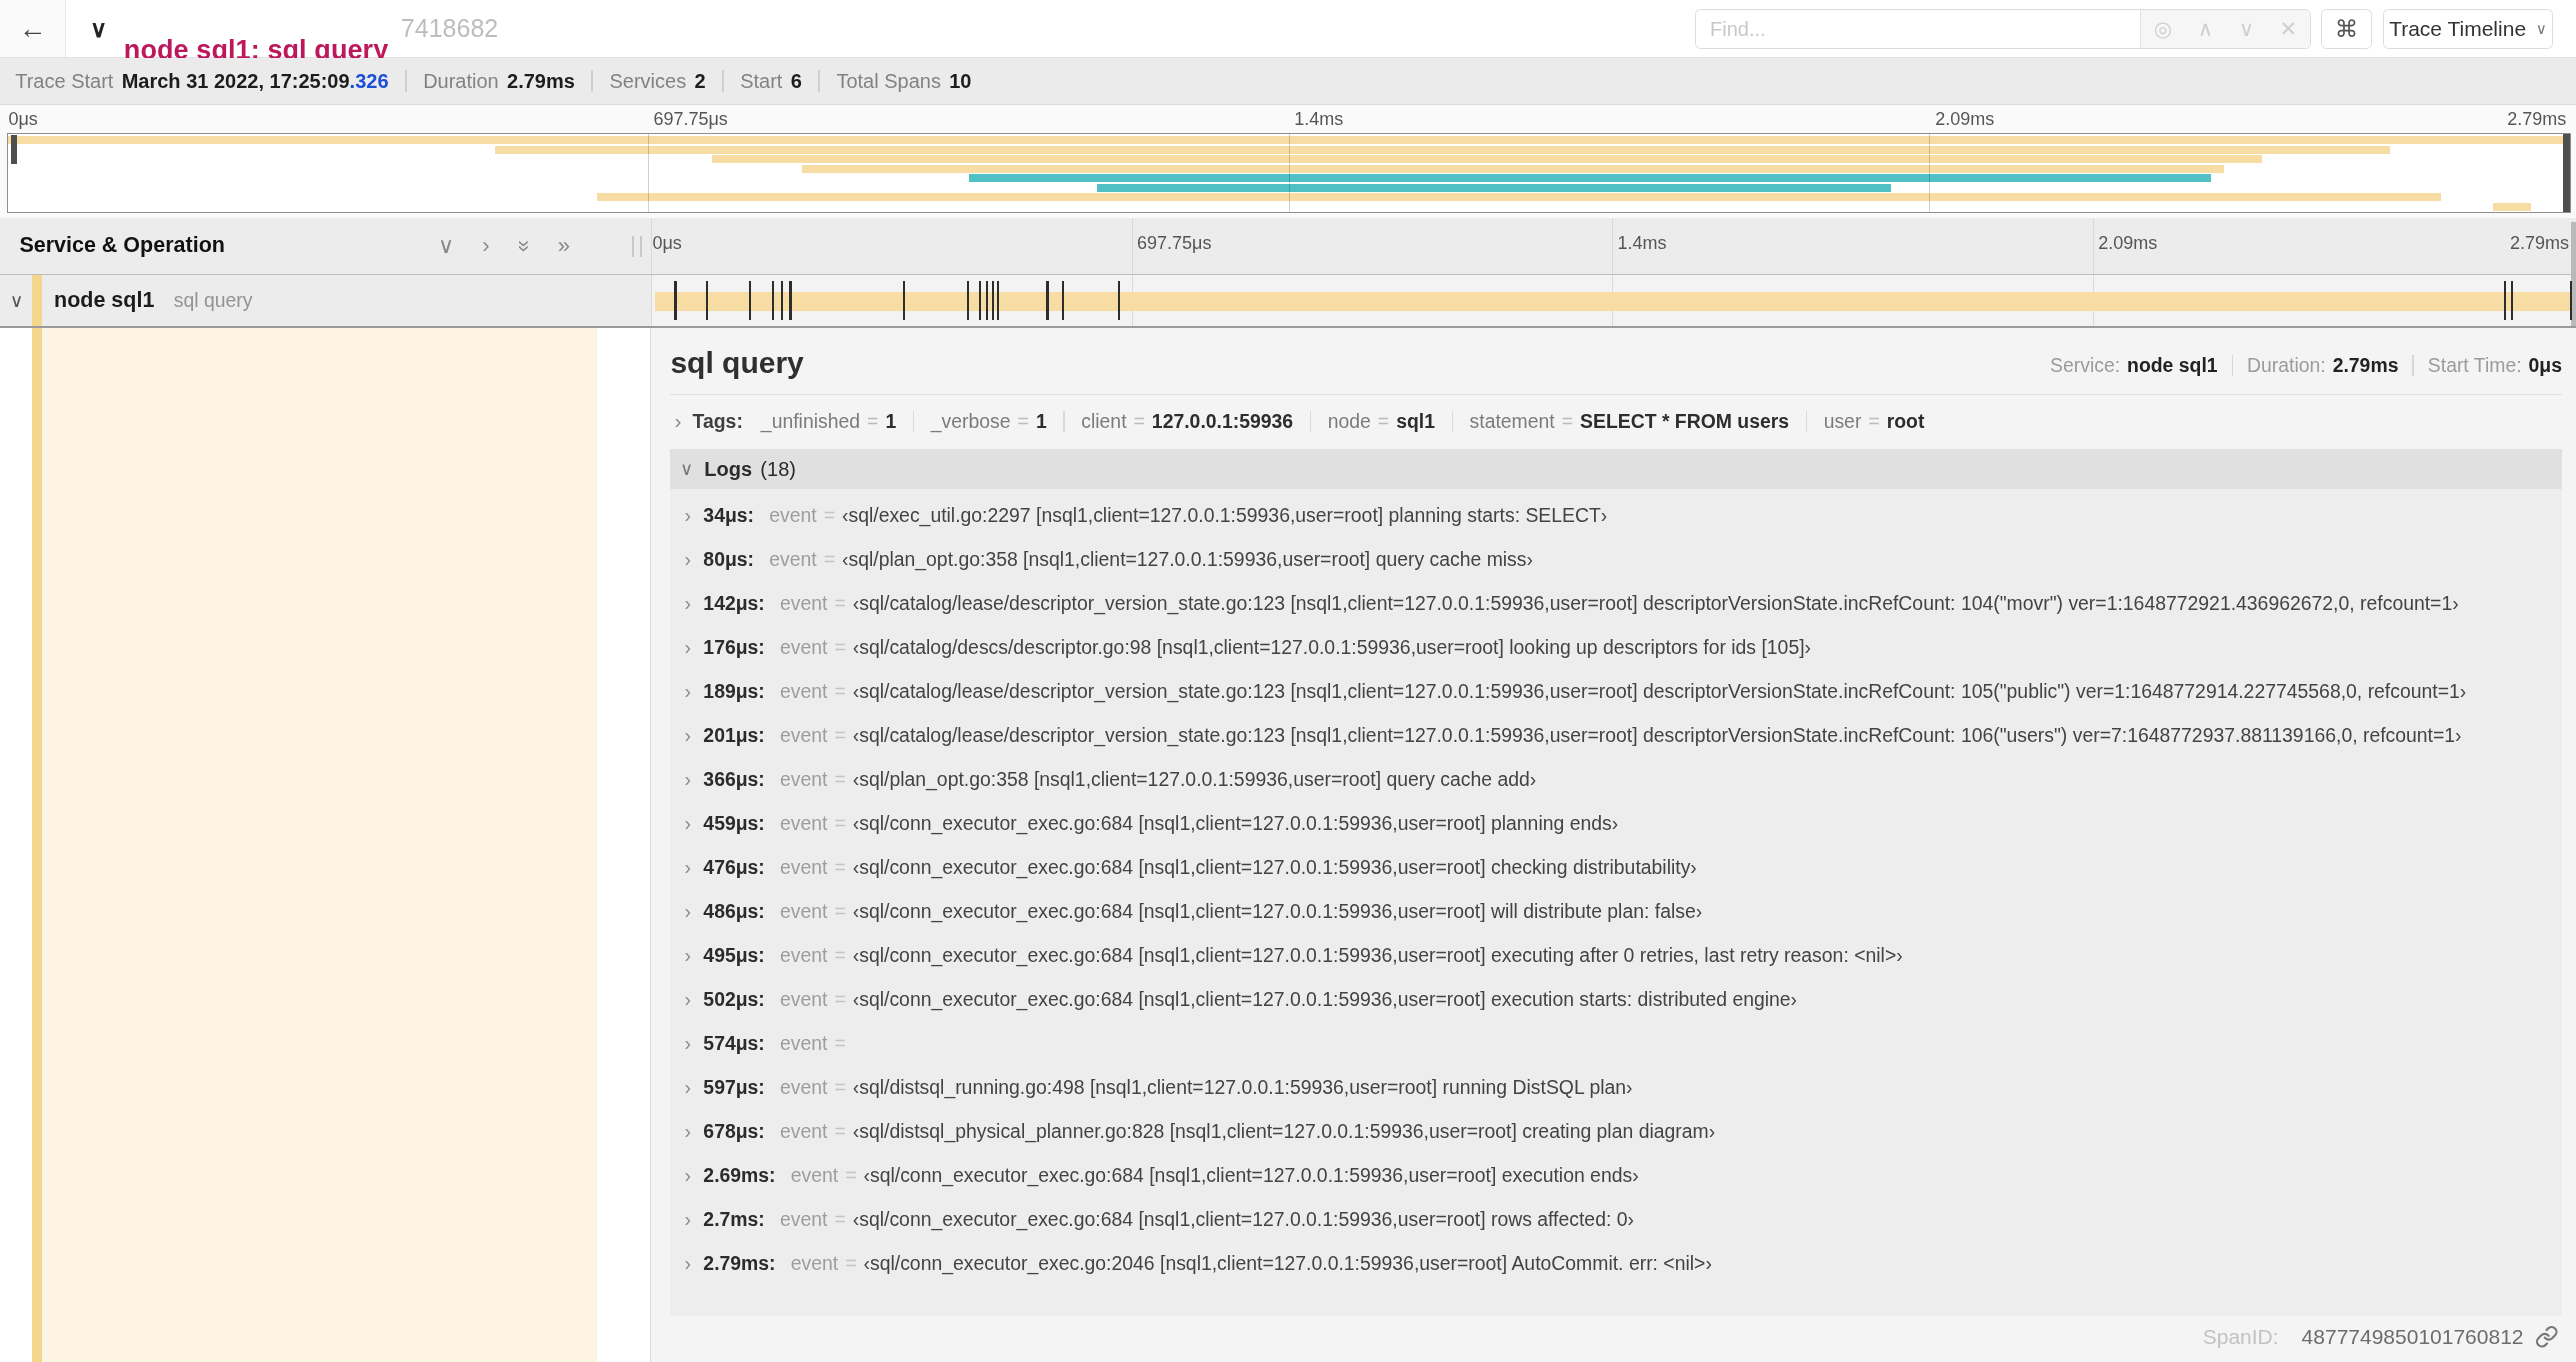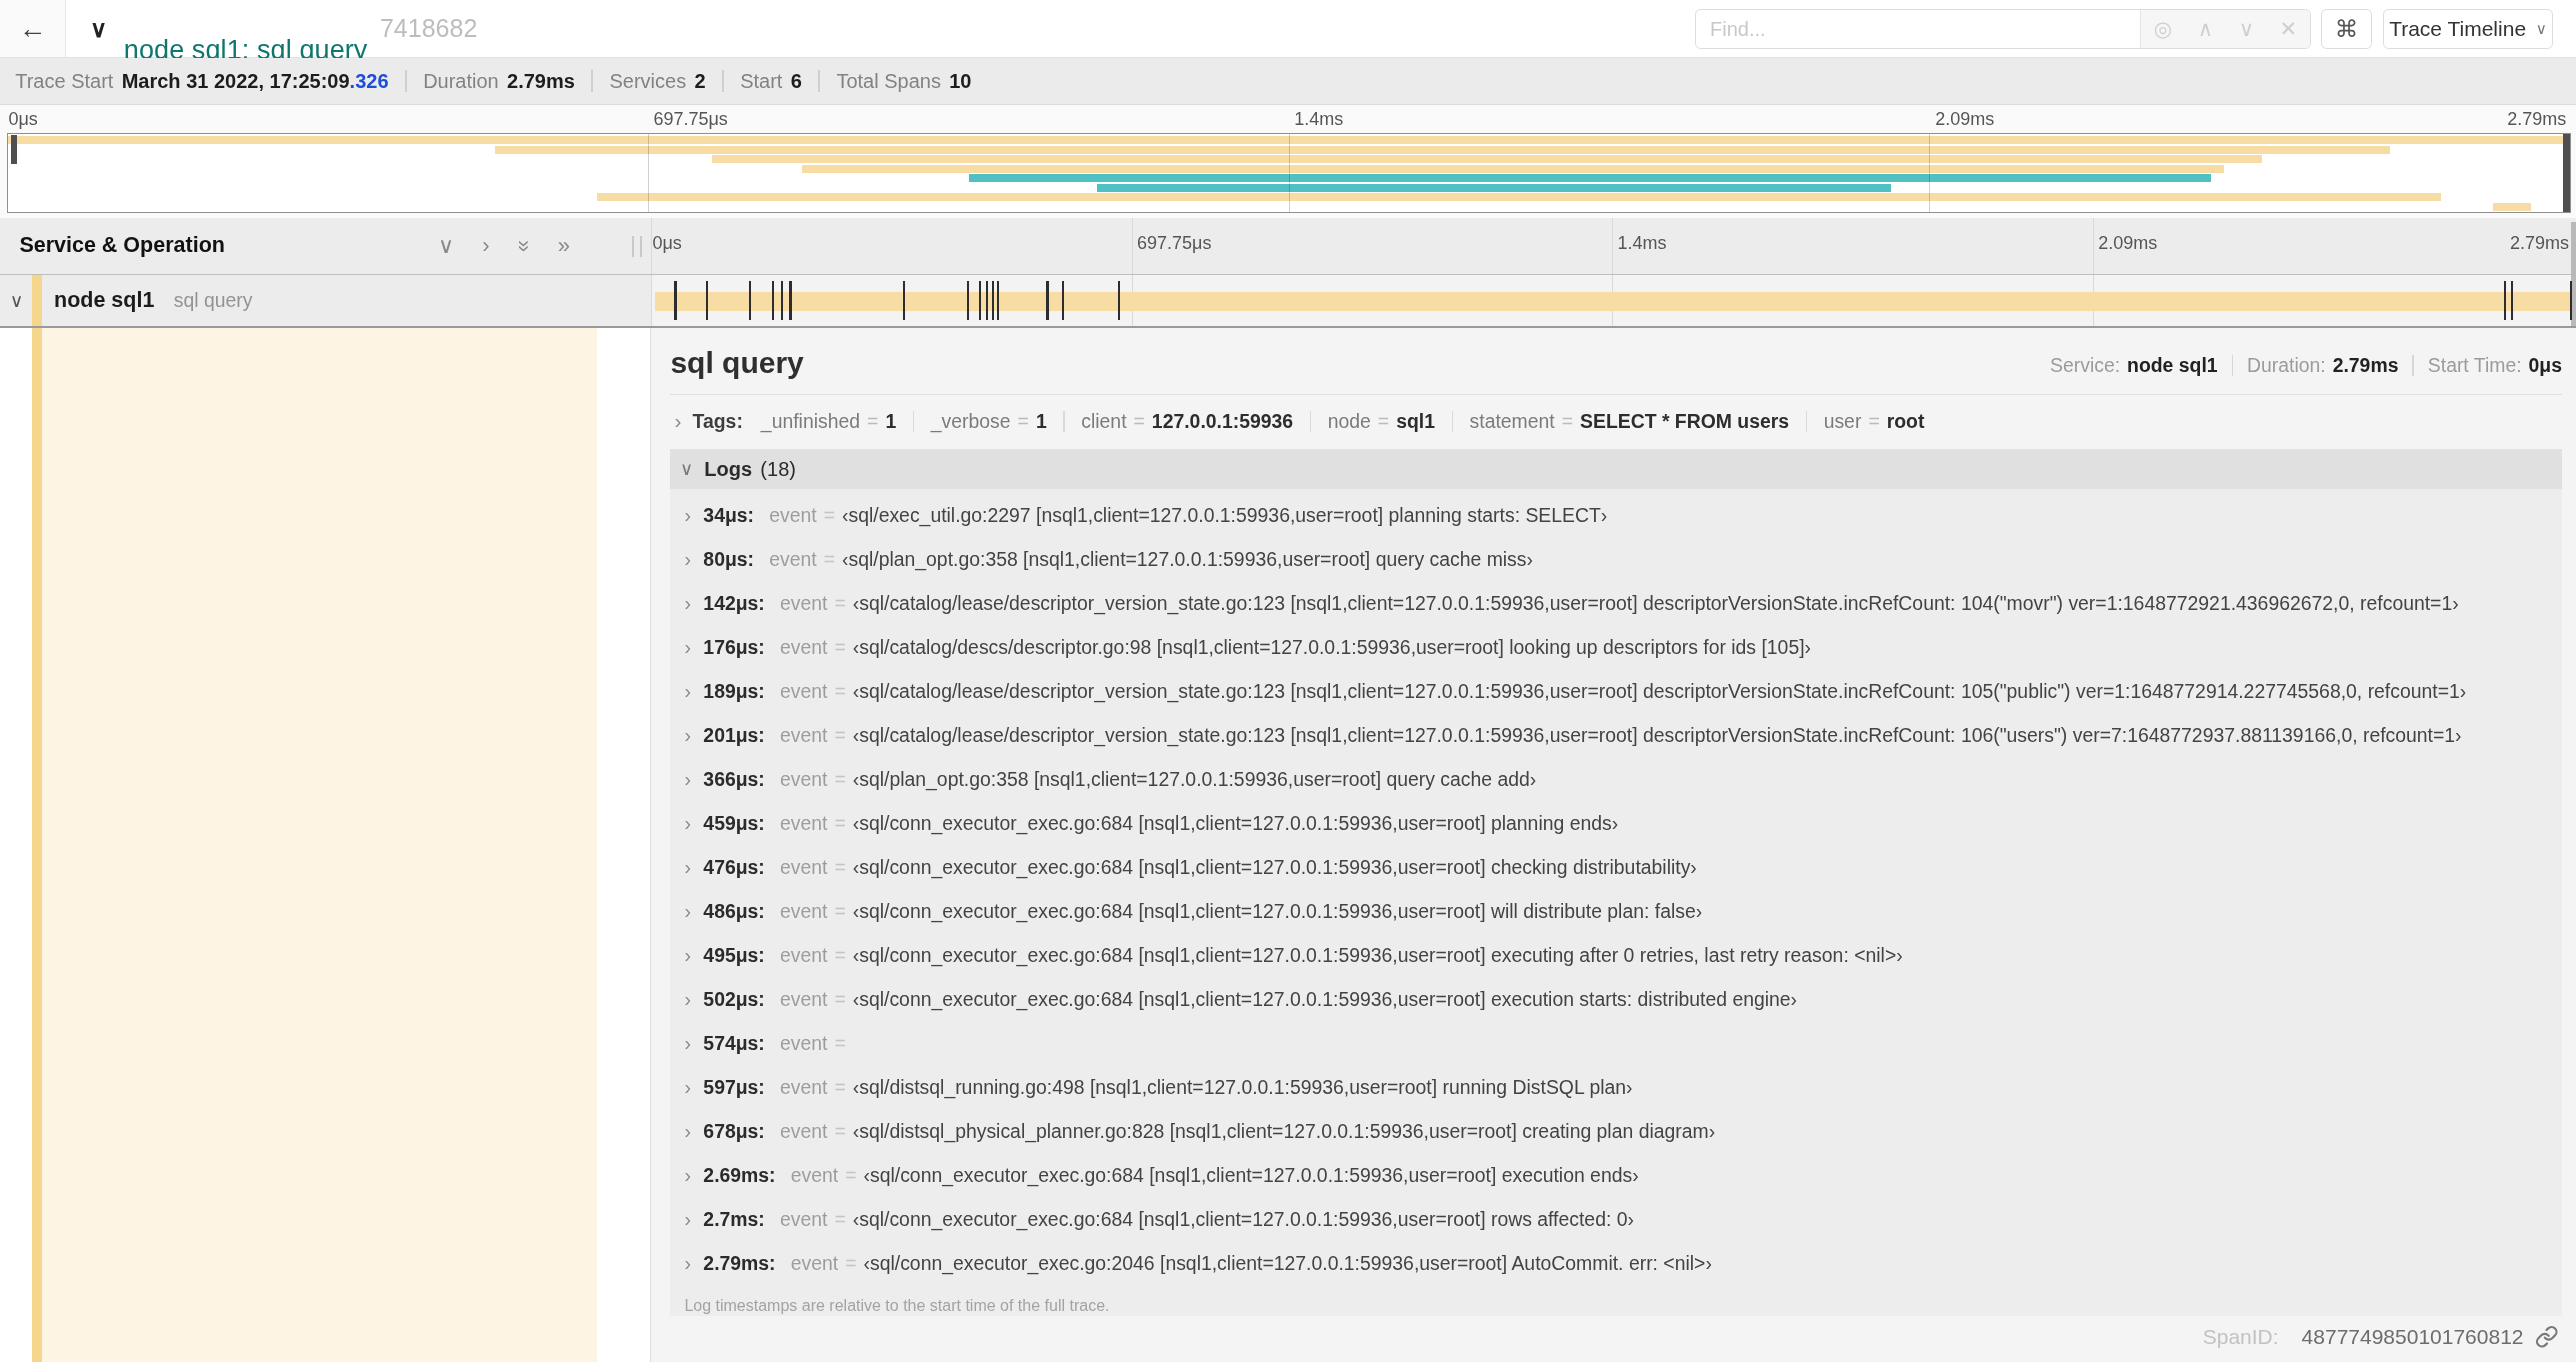--- a/index.html
+++ b/index.html
@@ -9,21 +9,21 @@
 
   
   .topbar { position:absolute; left:0; top:0; width:2576px; height:58px;
             background:#fff; border-bottom:1.4px solid #e2e2e2; }
   .back-btn { position:absolute; left:0; top:0; width:66px; height:57px;
               border-right:1.4px solid #e8e8e8; background:#fafafa;
               display:flex; align-items:center; justify-content:center;
               font-size:28px; color:#444; cursor:pointer; }
   .title-wrap { position:absolute; left:90px; top:0; height:57px; display:flex; align-items:center; }
   .title-caret { font-size:23.5px; font-weight:700; color:#222; margin-right:16.6px; }
-  .trace-title { font-size:27px; font-weight:400; color:#0f766e; letter-spacing:0.1px;margin-top:44px; }
+  .trace-title { font-size:27px; font-weight:700; color:#be185d; letter-spacing:0.1px;margin-top:44px; }
   .trace-id { font-size:25px; color:#bdbdbd; margin-left:12.5px; }
   .findbox { position:absolute; left:1695px; top:9px; width:616px; height:40px;
              border:1.4px solid #dcdcdc; border-radius:5.5px; background:#fff; display:flex; overflow:hidden; }
   .findbox input { flex:1; border:0; outline:none; padding:0 14px; font-size:20px;
                    color:#444; background:transparent; font-family:"Liberation Sans",sans-serif; }
   .findbox input::placeholder { color:#c8c8c8; }
   .find-tools { width:170px; background:#f6f6f6; border-left:1.4px solid #e4e4e4;
                 display:flex; align-items:center; justify-content:space-around; }
   .find-tools span { color:#cfcfcf; font-size:21px; }
   .kbd-btn { position:absolute; left:2321px; top:9px; width:51px; height:40px;
@@ -451,21 +451,20 @@
           <span class="eq">=</span>
           <span class="val">‹sql/conn_executor_exec.go:684 [nsql1,client=127.0.0.1:59936,user=root] rows affected: 0›</span>
         </div>
         <div class="log-row">
           <span class="chev">›</span>
           <span class="time">2.79ms:</span>
           <span class="fld">event</span>
           <span class="eq">=</span>
           <span class="val">‹sql/conn_executor_exec.go:2046 [nsql1,client=127.0.0.1:59936,user=root] AutoCommit. err: &lt;nil&gt;›</span>
         </div>
-        <div class="log-note">Log timestamps are relative to the start time of the full trace.</div>
       </div>
   </div>
 
   <div class="spanid-row">
     <span class="lbl">SpanID:</span>
     <span class="val">4877749850101760812</span>
     <span class="link-icon">
       <svg viewBox="0 0 24 24">
         <path d="M10 13a5 5 0 0 0 7.54.54l3-3a5 5 0 0 0-7.07-7.07l-1.72 1.71"></path>
         <path d="M14 11a5 5 0 0 0-7.54-.54l-3 3a5 5 0 0 0 7.07 7.07l1.71-1.71"></path>

